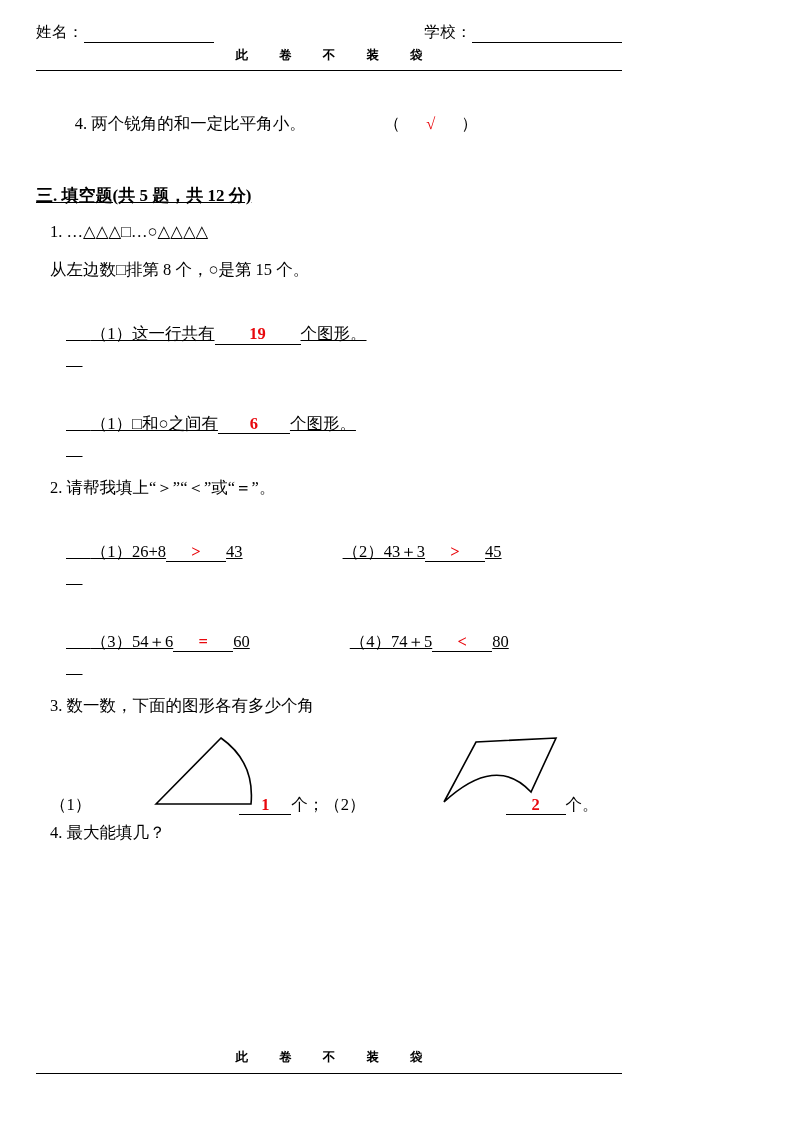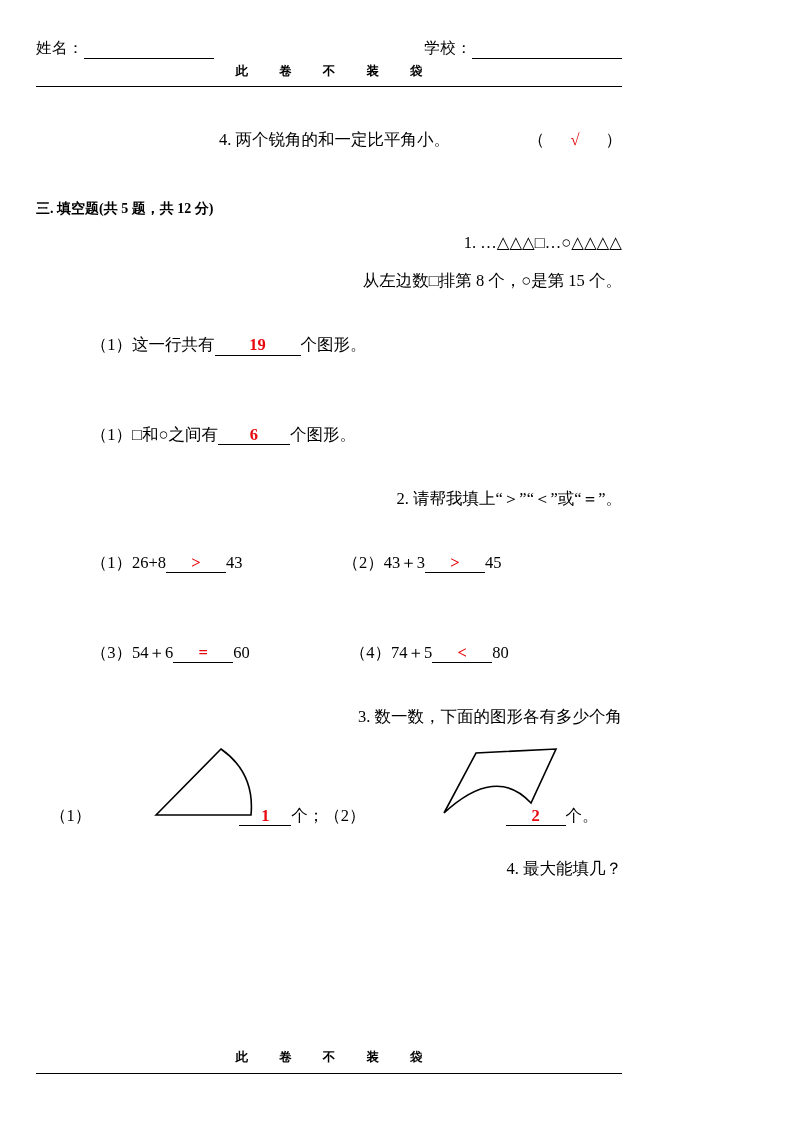--- a/index.html
+++ b/index.html
@@ -13,21 +13,21 @@
     font-family: "Liberation Serif", "DejaVu Serif", serif;
     color: #000000;
     position: relative;
     overflow: hidden;
   }
   .page {
     position: relative;
     width: 658px;
     height: 1122px;
     box-sizing: border-box;
-    padding: 16px 36px;
+    padding: 0 36px;
   }
 
   
   .header-row {
     display: flex;
     align-items: flex-end;
     padding-top: 22px;
     font-size: 15.5px;
     letter-spacing: 0.4px;
   }
@@ -63,26 +63,27 @@
 
   
   .content { padding-top: 14px; }
   .line {
     font-size: 16.5px;
     line-height: 1.55;
     margin: 0 0 13px 0;
     position: relative;
     white-space: pre-wrap;
   }
-  .indent1 { padding-left: 14px; text-align: right; }
-  .indent2 { padding-left: 30px; }
+  .indent1 { padding-left: 14px; }
+  .indent2 { padding-left: 30px; text-decoration: underline; }
   .sec-title {
-    font-size: 14px;
+    font-size: 17px;
     font-weight: bold;
     margin: 22px 0 12px 0;
+    text-decoration: underline;
   }
   .red { color: #e8080d; }
   .blank {
     display: inline-block;
     border-bottom: 1px solid #000;
     text-align: center;
     color: #e8080d;
     font-weight: bold;
     line-height: 1.1;
   }
@@ -101,21 +102,21 @@
     height: 86px;
     margin: 2px 0 4px 0;
   }
   .shape-a { position: absolute; left: 115px; top: 0; }
   .shape-b { position: absolute; left: 400px; top: 2px; }
 
   .angles-line {
     font-size: 16.5px;
     padding-left: 14px;
     margin-top: -28px;
-    margin-bottom: 29px;
+    margin-bottom: 4px;
     position: relative;
   }
   .ang-gap1 { display: inline-block; width: 148px; }
   .ang-gap2 { display: inline-block; width: 140px; }
 
   
   .rule-bottom {
     position: absolute;
     left: 36px;
     right: 36px;

